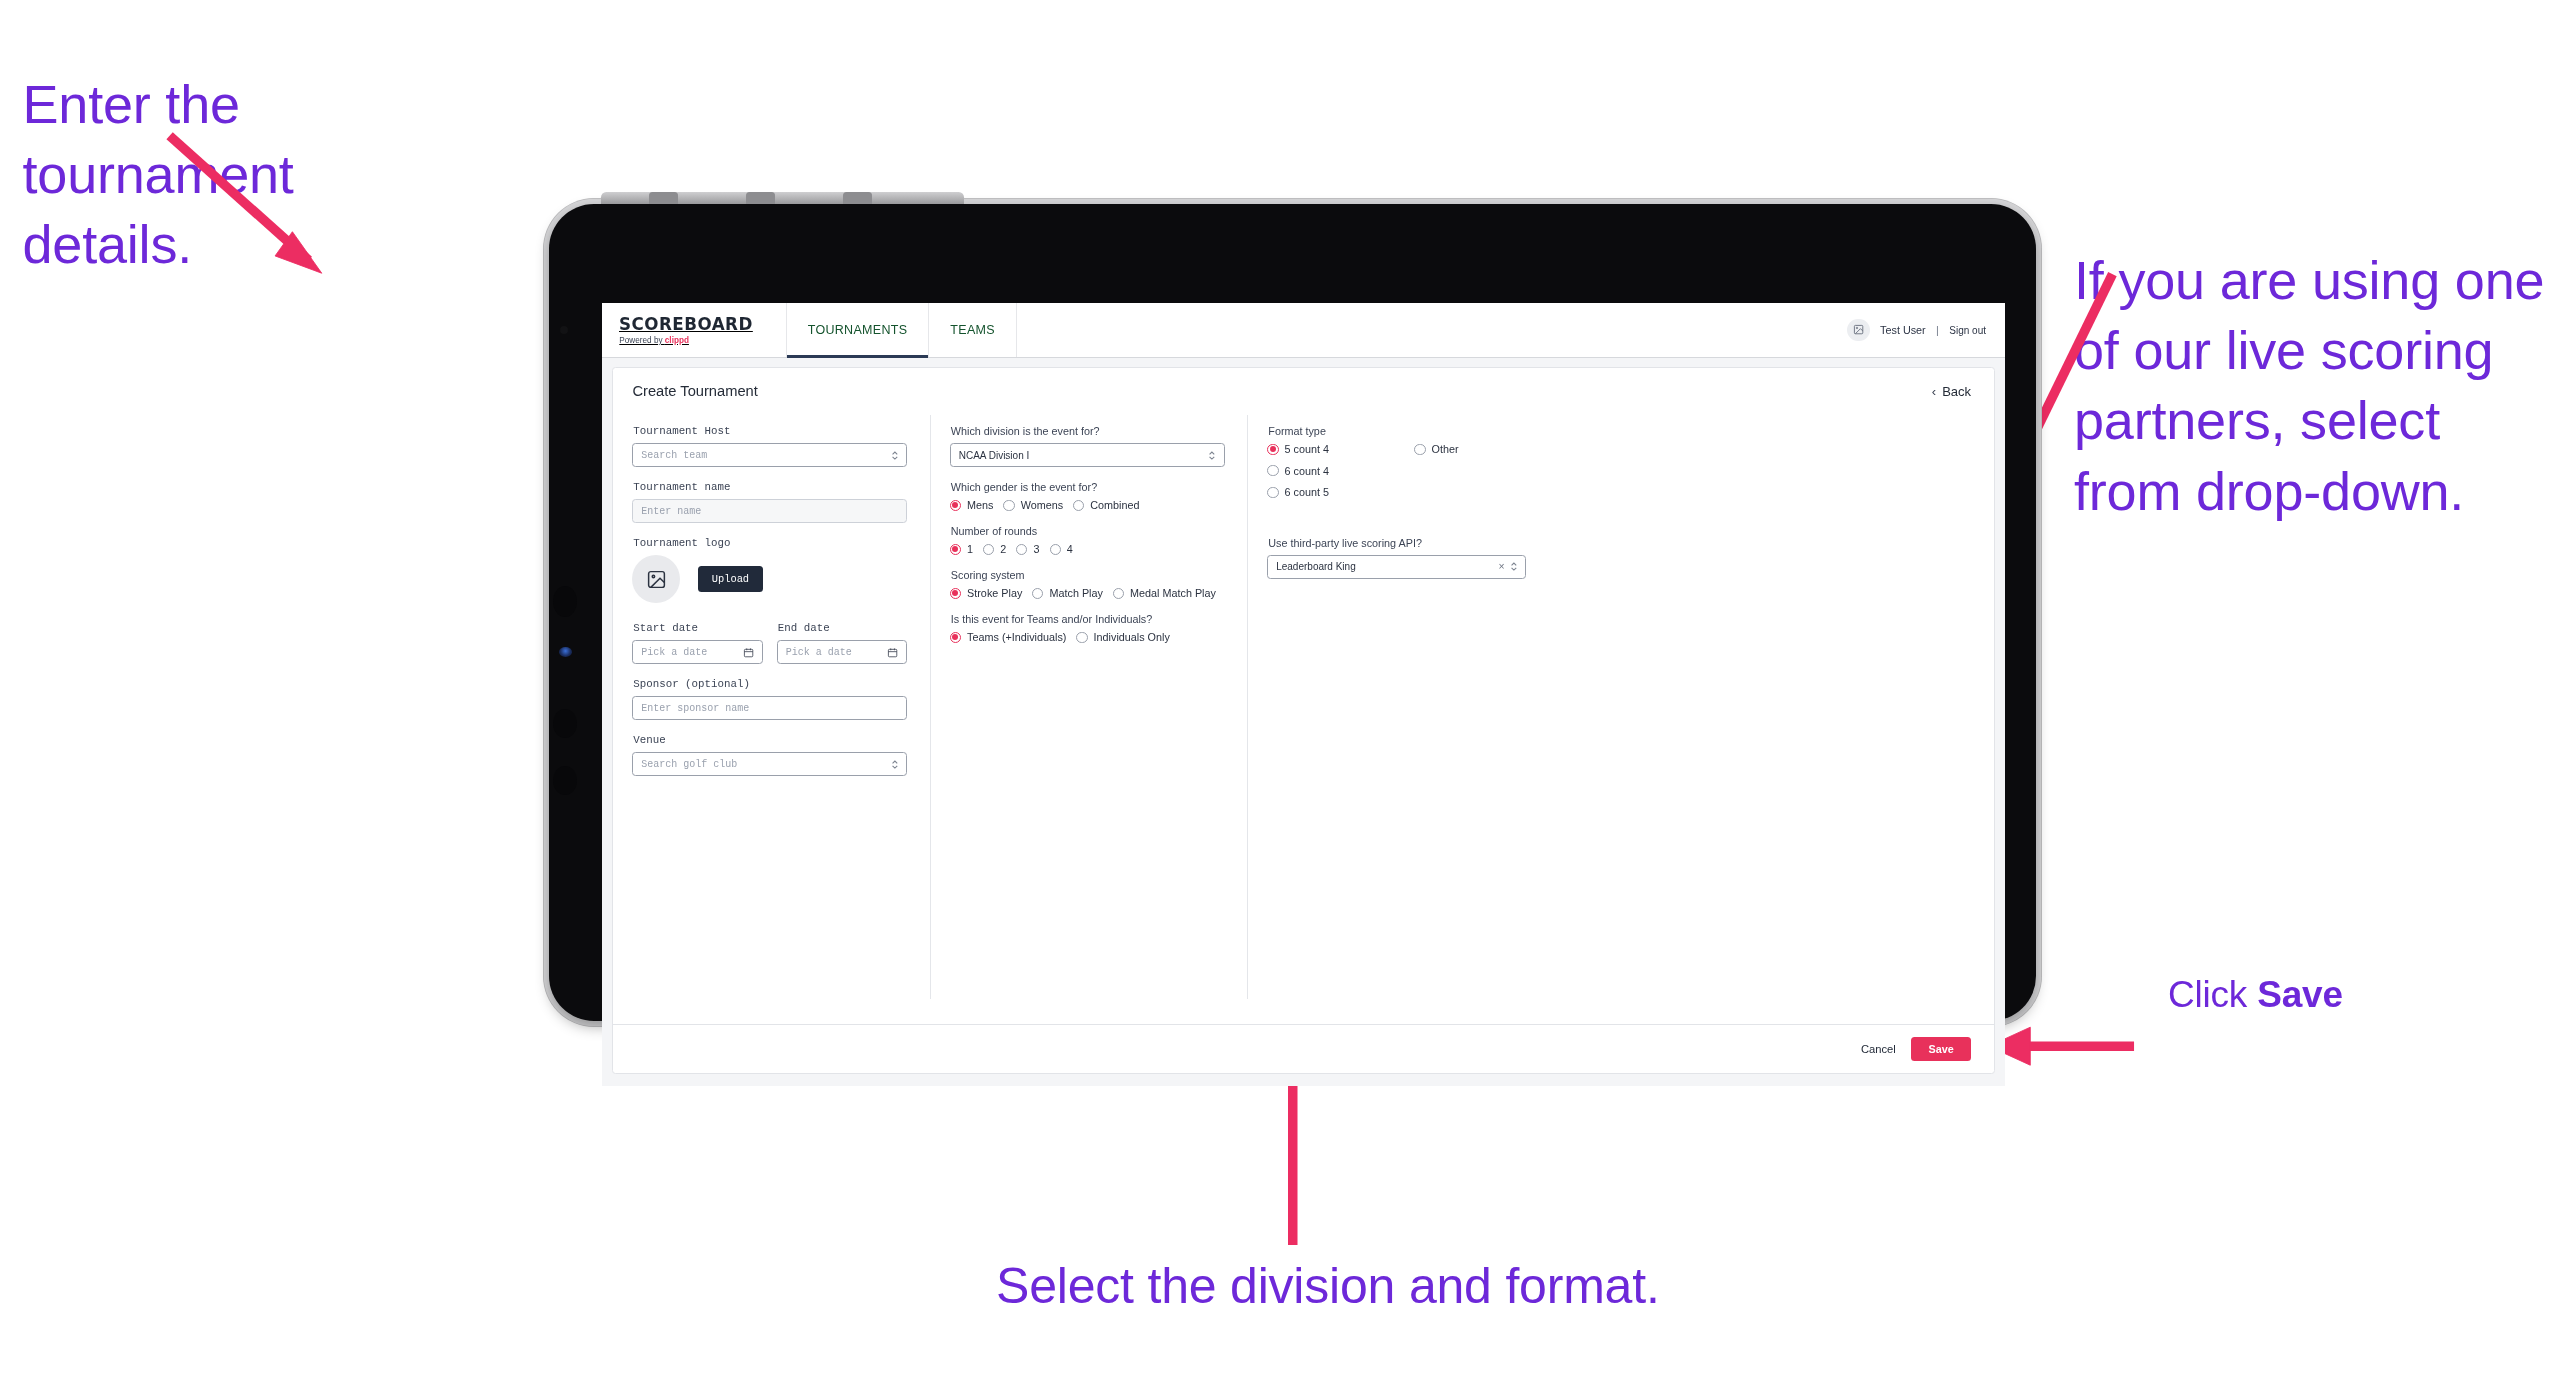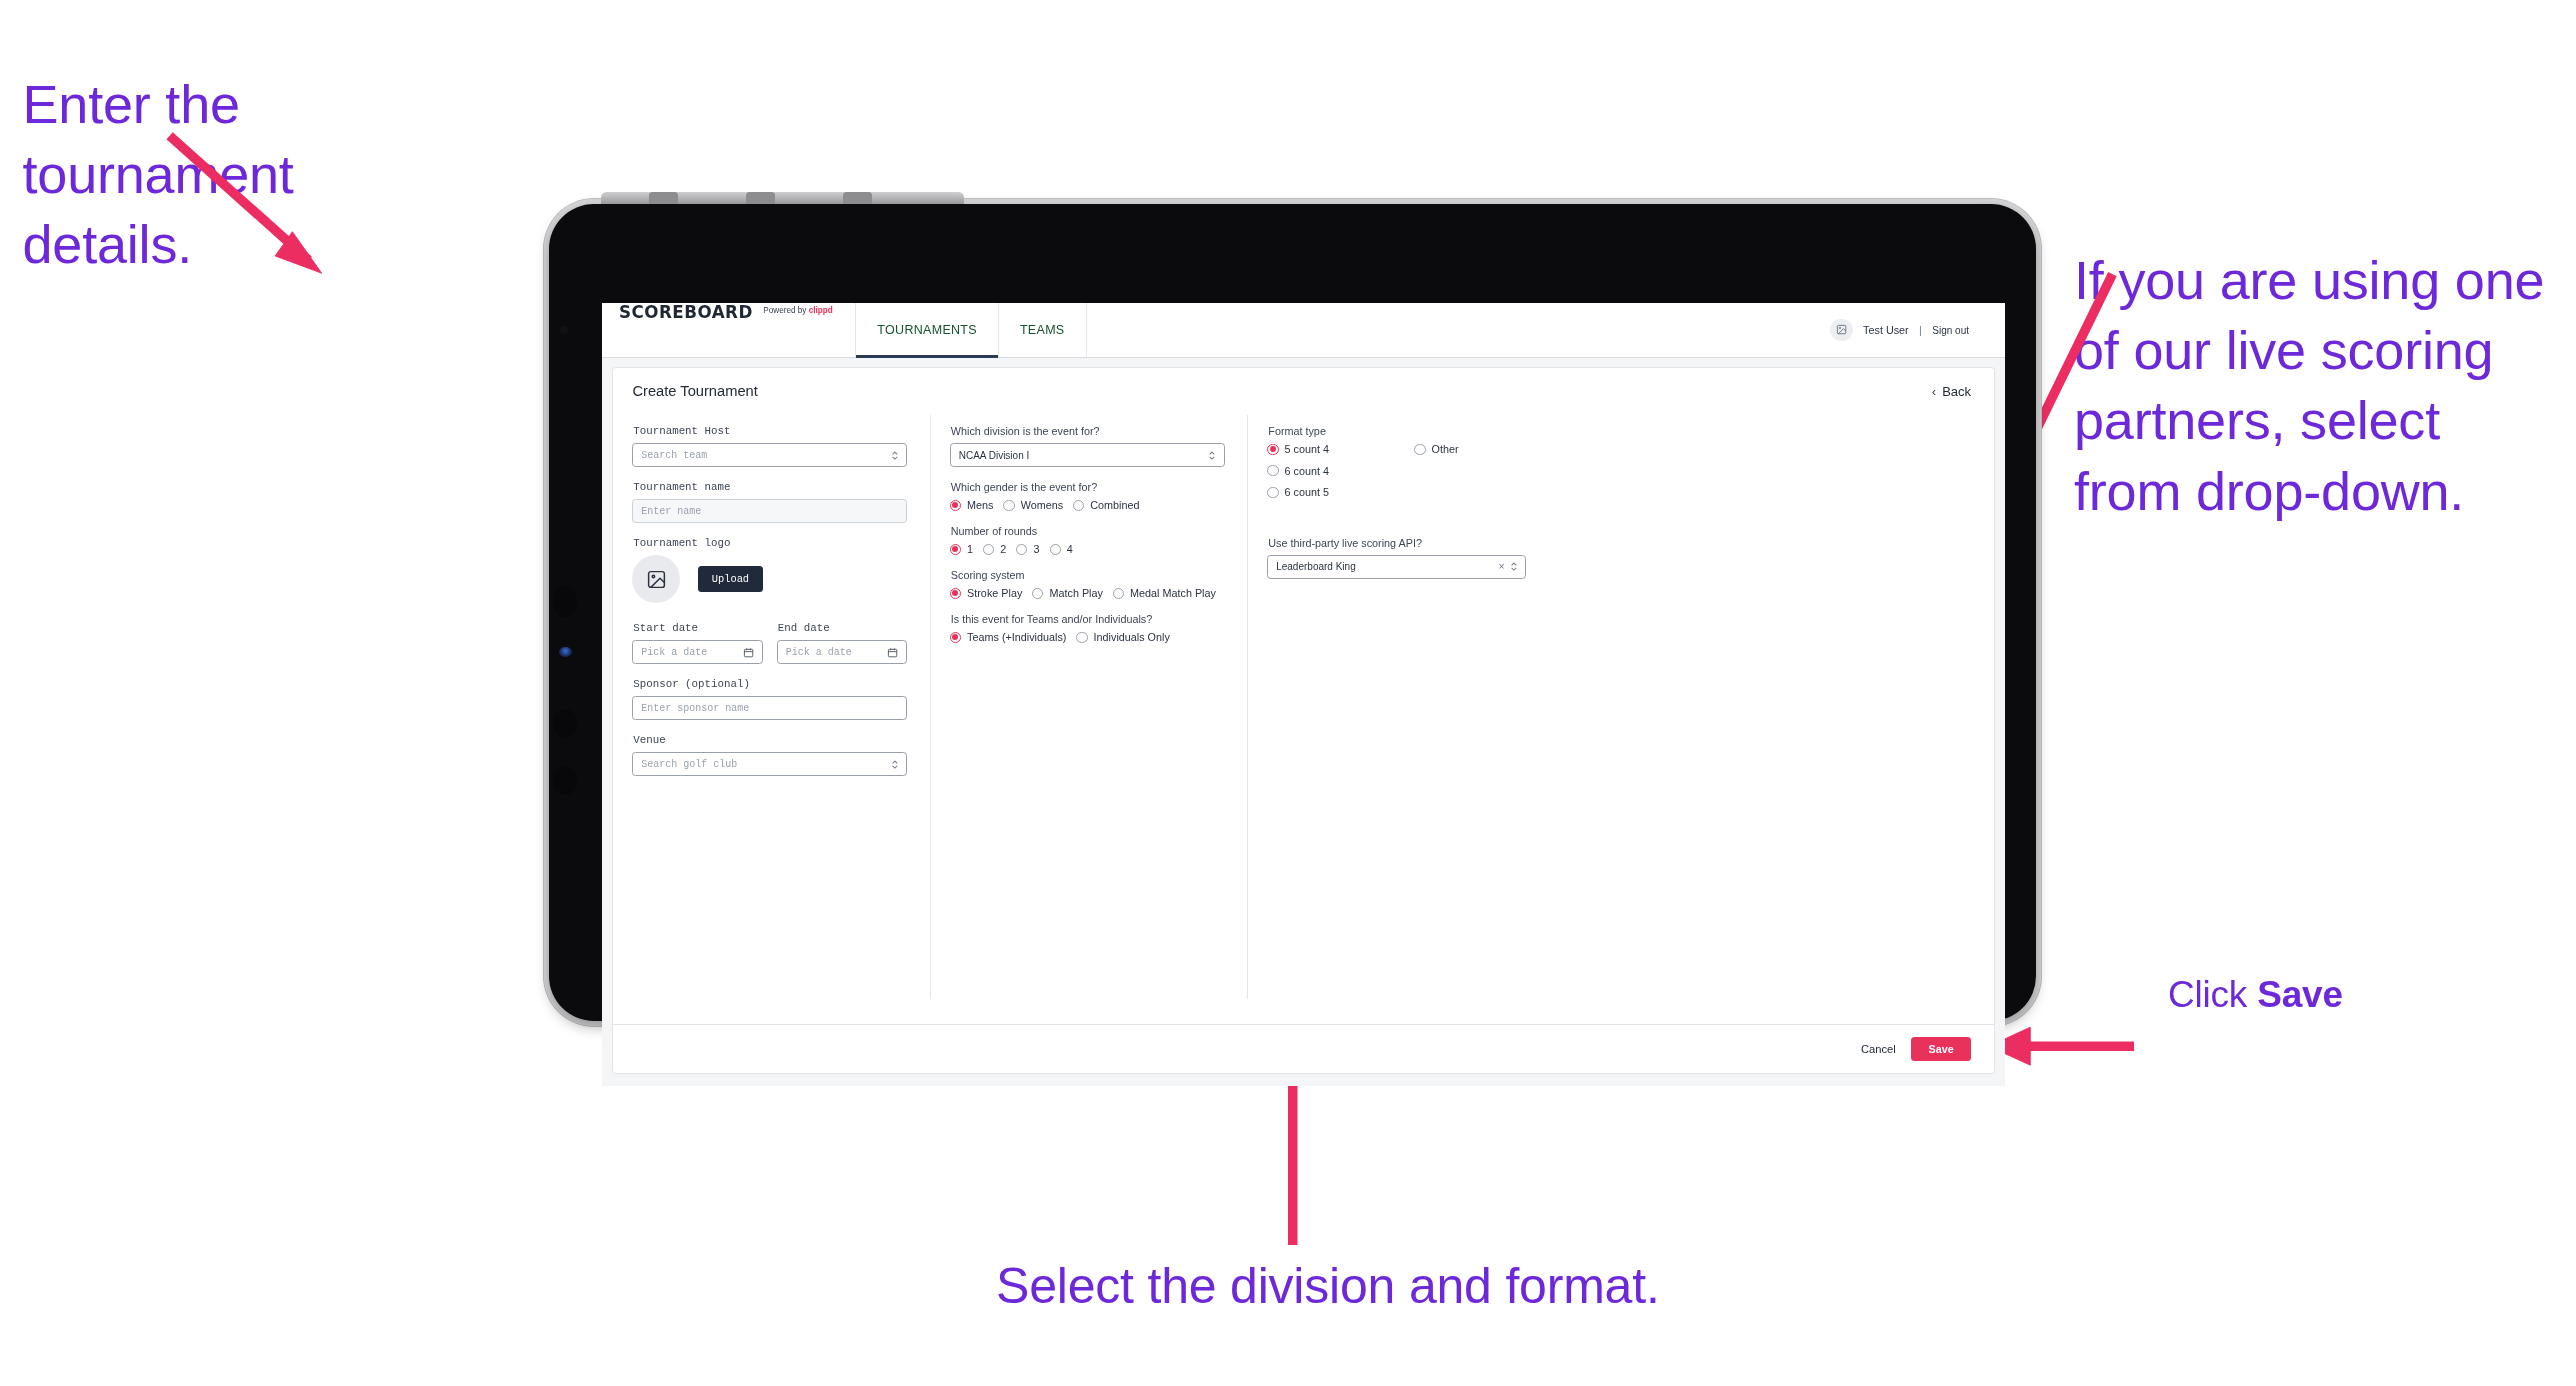--- a/index.html
+++ b/index.html
@@ -98,24 +98,25 @@
   #appbar {
     height: 54px;
     background: #ffffff;
     border-bottom: 0.9px solid #d6d8dc;
     display: flex;
     align-items: stretch;
     position: relative;
   }
   #brand {
     display: flex;
-    flex-direction: row;
+    flex-direction: column;
     justify-content: center;
     padding: 0 22.5px 0 17.3px;
     border-right: 0.9px solid #e6e7ea;
+    text-decoration: underline;
   }
   #brand-name {
     font-family: "DejaVu Sans", sans-serif;
     font-weight: 700;
     font-size: 18px;
     letter-spacing: 0.5px;
     color: #1f2733;
     line-height: 1;
     transform: scaleX(0.93);
     transform-origin: left center;
@@ -143,21 +144,21 @@
     position: absolute;
     left: 0; right: 0; bottom: -0.9px;
     height: 2.6px;
     background: #2b3a55;
   }
   #appbar-spacer { flex: 1; }
   #user-area {
     display: flex;
     align-items: center;
     gap: 10.4px;
-    padding-right: 36px;
+    padding-right: 19px;
     font-size: 10.8px;
     color: #2c3445;
   }
   #avatar {
     width: 22.5px; height: 22.5px;
     border-radius: 50%;
     background: #eceef1;
     display: flex; align-items: center; justify-content: center;
   }
   #signout { font-size: 10px; color: #2c3445; cursor: pointer; }

